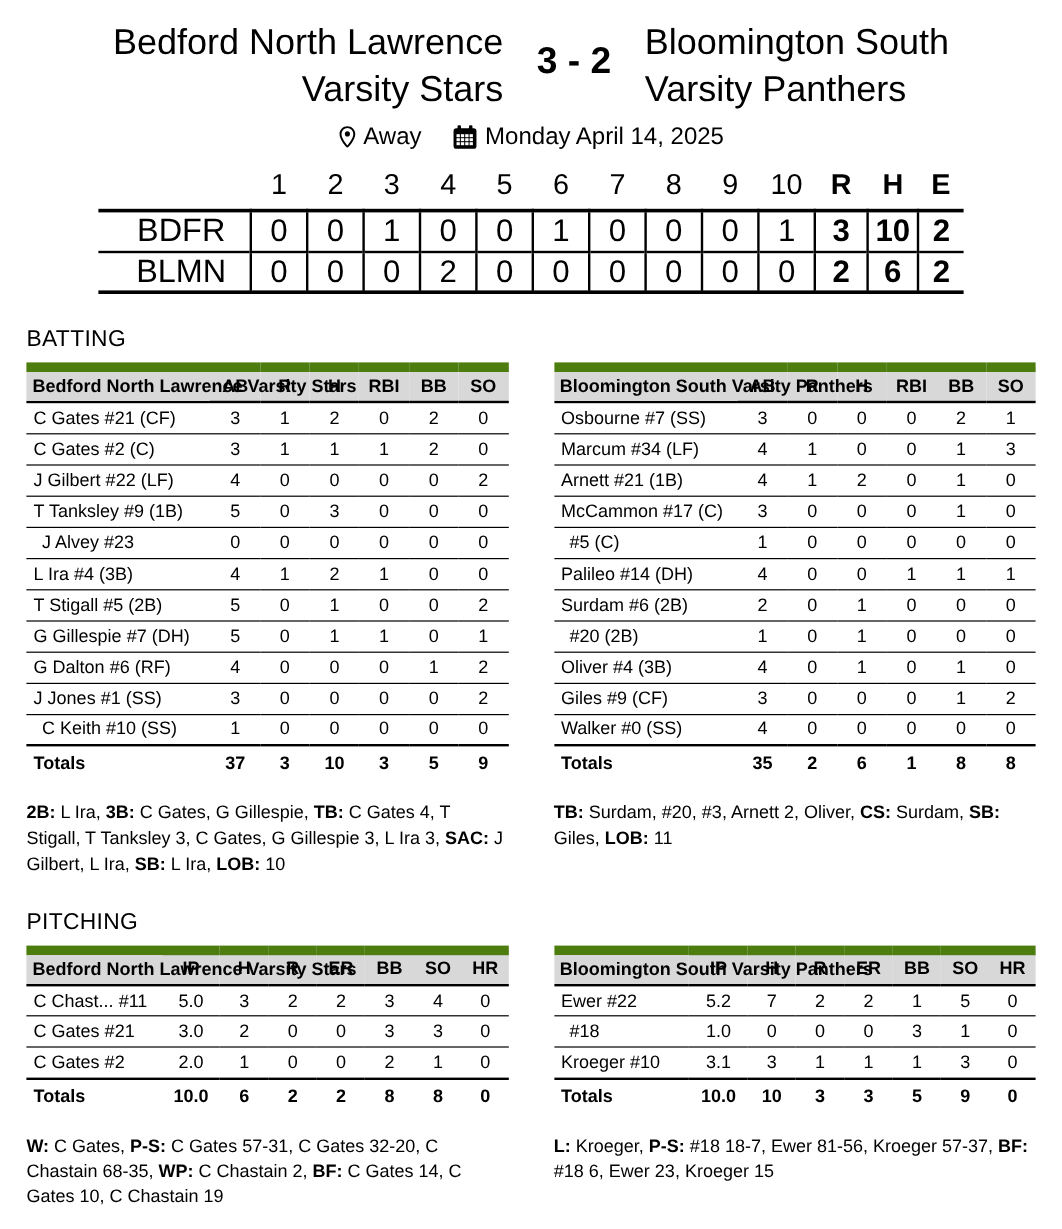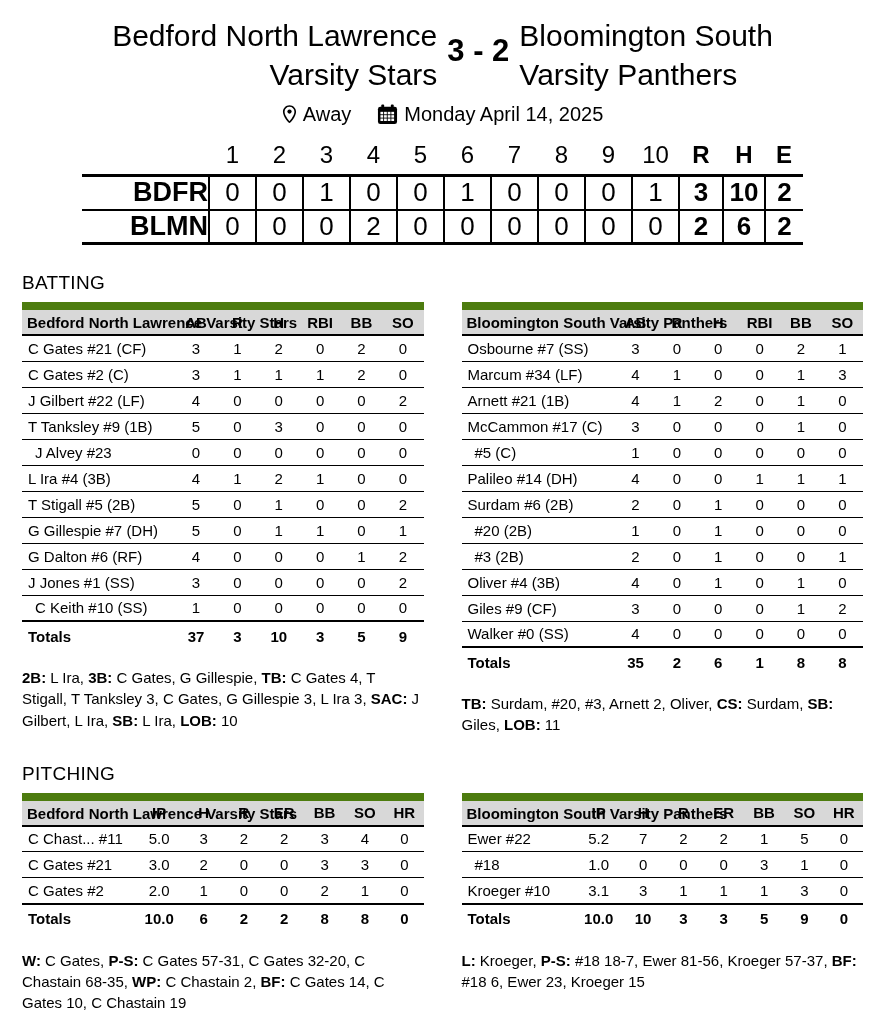--- a/index.html
+++ b/index.html
@@ -5,40 +5,40 @@
   * { margin:0; padding:0; box-sizing:border-box; }
   html,body { background:#fff; }
   body {
     width:885px; color:#000;
     font-family:"Liberation Sans", sans-serif;
     -webkit-font-smoothing:antialiased;
   }
   .page { width:885px; min-height:1024px; padding:16px 22px 30px; background:#fff; }
 
   
-  .score-header { display:flex; justify-content:center; align-items:flex-start; gap:10px; }
+  .score-header { display:flex; justify-content:center; align-items:flex-start; gap:28px; }
   .team-name { font-size:30px; line-height:1.3; font-weight:400; }
   .team-left  { text-align:right; }
   .team-right { text-align:left; }
   .score-value { font-size:31px; font-weight:700; padding-top:17px; white-space:nowrap; }
 
   .meta-row { display:flex; justify-content:center; align-items:center; gap:12px; margin-top:9px; font-size:20px; }
   .meta-group { display:flex; align-items:center; gap:6px; }
   .meta-group + .meta-group { margin-left:14px; }
   .meta-icon { display:inline-flex; align-items:center; }
 
   
   .linescore { border-collapse:collapse; margin:15px auto 0; table-layout:fixed; }
   .linescore th { font-size:24px; font-weight:400; padding:0 0 5px; text-align:center; }
   .linescore th.rhe { font-weight:700; }
   .linescore tbody { border-top:3px solid #000; border-bottom:3px solid #000; }
   .linescore td { text-align:center; font-size:26px; height:34px; }
   .linescore tbody tr + tr td { border-top:2px solid #000; }
   .linescore td:not(.team-cell) { border-left:2px solid #000; }
-  .linescore td.team-cell { text-align:right; padding-left:12px; font-size:27px;font-weight:bold; }
+  .linescore td.team-cell { text-align:center; padding-left:12px; font-size:27px; }
   .linescore td.rhe { font-weight:700; }
 
   
   .section-title { font-size:19px; font-weight:400; letter-spacing:0.3px; margin:27px 0 8px; }
   .two-col { display:flex; gap:38px; }
   .col { flex:1; min-width:0; }
 
   
   .stat-table { border-collapse:collapse; width:100%; table-layout:fixed; border-top:8px solid #4d7c0f; }
   .stat-table th { background:#d8d8d8; border-bottom:2px solid #000; font-size:15px; font-weight:700; height:29px; text-align:center; }
@@ -408,29 +408,20 @@
               <tr>
                 <td class="name indent">#20 (2B)</td>
                 <td class="num">1</td>
                 <td class="num">0</td>
                 <td class="num">1</td>
                 <td class="num">0</td>
                 <td class="num">0</td>
                 <td class="num">0</td>
               </tr>
               <tr>
-                <td class="name indent">#3 (2B)</td>
-                <td class="num">2</td>
-                <td class="num">0</td>
-                <td class="num">1</td>
-                <td class="num">0</td>
-                <td class="num">0</td>
-                <td class="num">1</td>
-              </tr>
-              <tr>
                 <td class="name">Oliver #4 (3B)</td>
                 <td class="num">4</td>
                 <td class="num">0</td>
                 <td class="num">1</td>
                 <td class="num">0</td>
                 <td class="num">1</td>
                 <td class="num">0</td>
               </tr>
               <tr>
                 <td class="name">Giles #9 (CF)</td>

